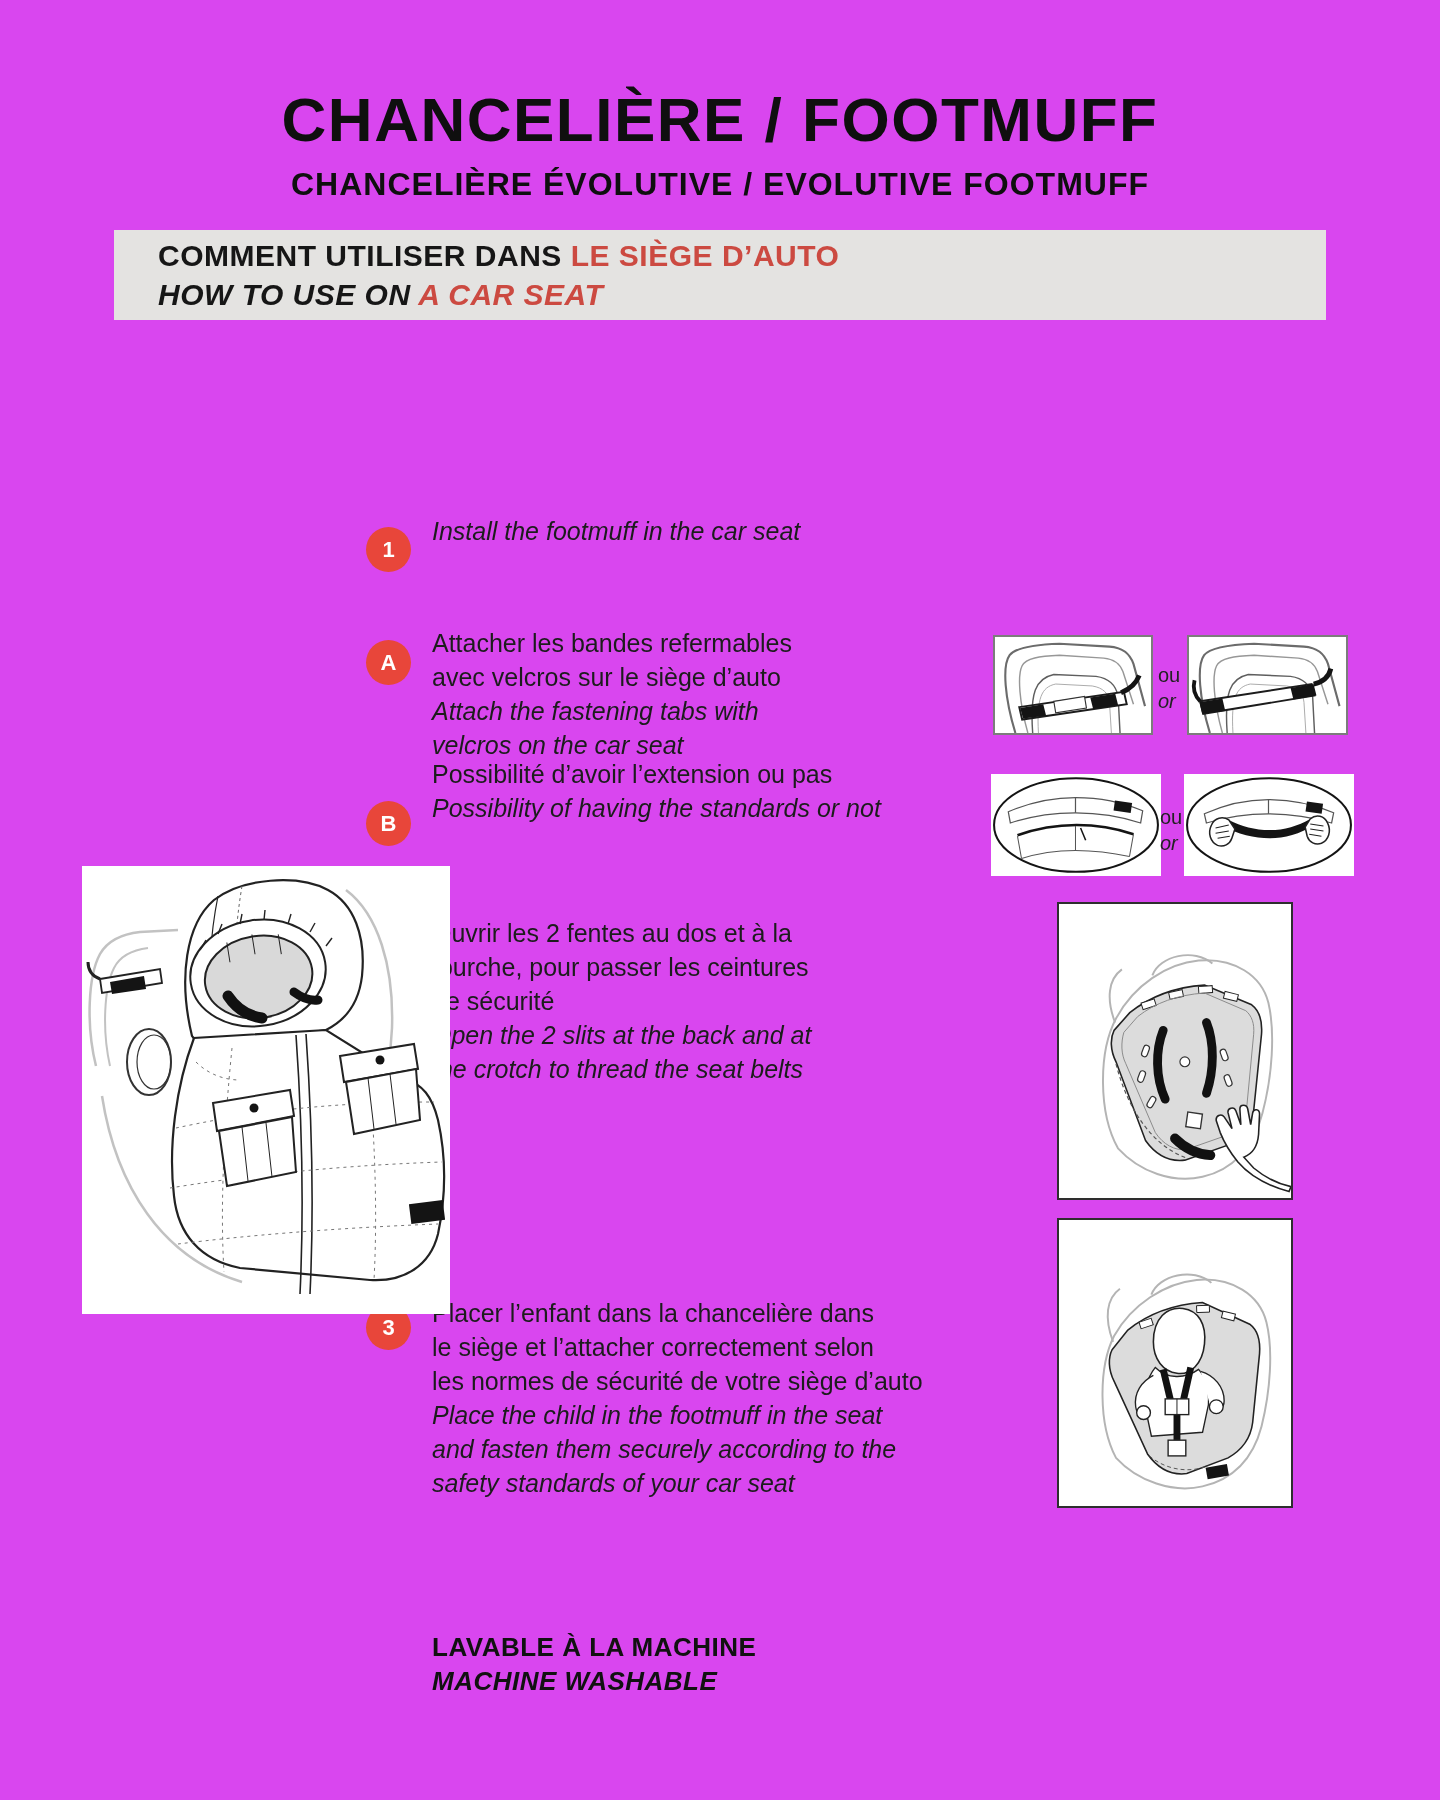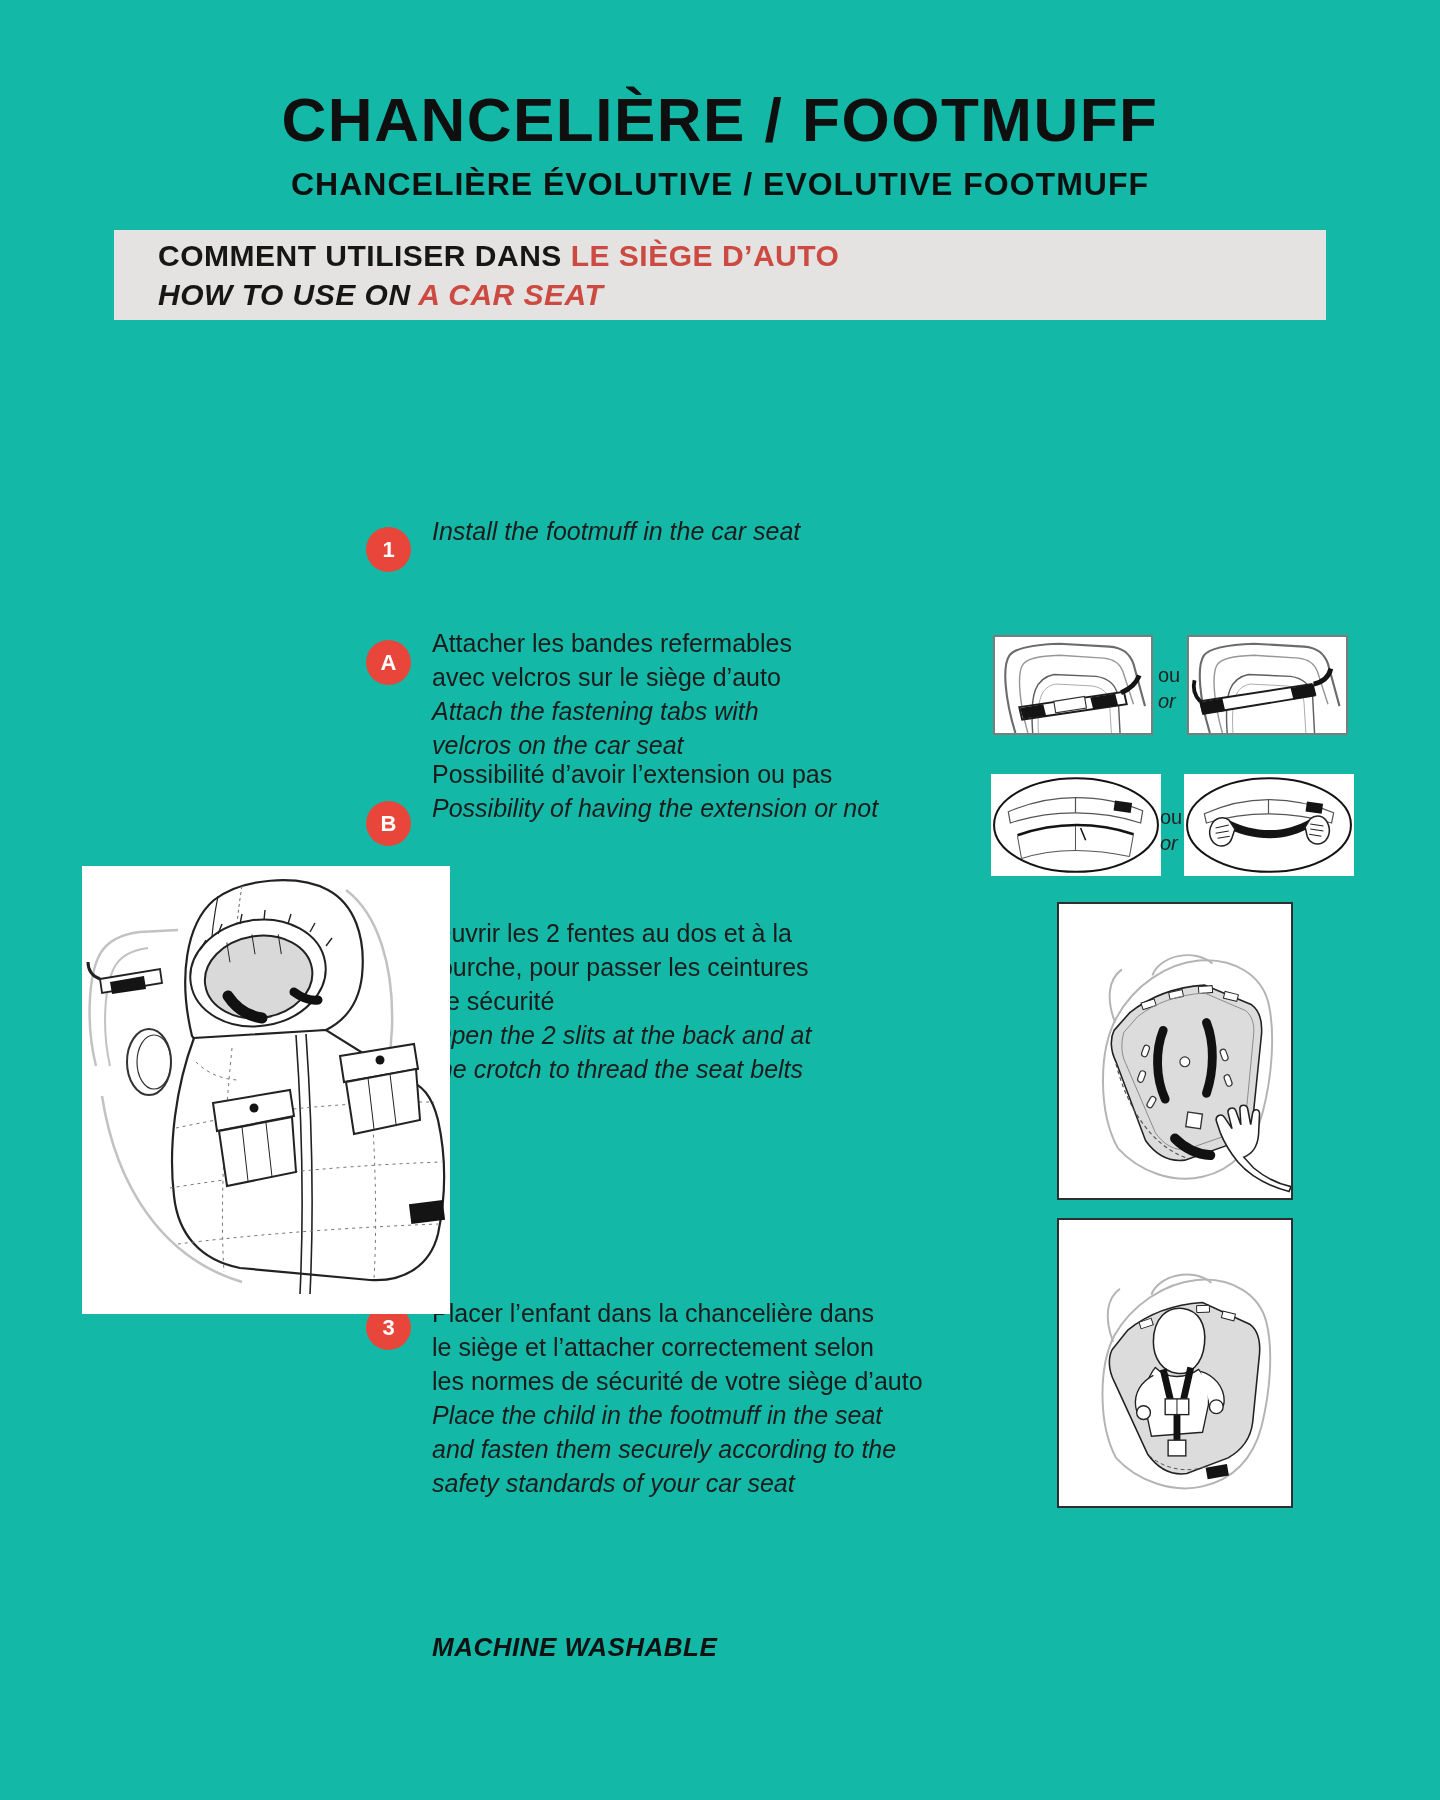--- a/index.html
+++ b/index.html
@@ -1,16 +1,16 @@
 <!DOCTYPE html>
 <html><head>
 <meta charset="utf-8">
 <style>
   html,body{margin:0;padding:0;background:#fff;}
-  .page{position:relative;width:1440px;height:1800px;background:#14b8a6;overflow:hidden;
+  .page{position:relative;width:1440px;height:1800px;background:#d946ef;overflow:hidden;
         font-family:"Liberation Sans", sans-serif;color:#161616;}
 
   .title{position:absolute;top:84px;left:0;width:1440px;text-align:center;
          font-size:62px;font-weight:700;letter-spacing:1.5px;color:#0f0f0f;}
   .subtitle{position:absolute;top:166px;left:0;width:1440px;text-align:center;
             font-size:32px;font-weight:700;letter-spacing:1px;color:#0f0f0f;}
 
   .banner{position:absolute;left:114px;top:230px;width:1212px;height:90px;background:#e4e3e1;}
   .banner .line{position:absolute;left:44px;font-size:30px;font-weight:700;letter-spacing:.5px;white-space:nowrap;}
   .banner .line.fr{top:9px;}
@@ -62,21 +62,21 @@
   <div class="step-text" style="top:626px;">
     <div class="fr">Attacher les bandes refermables
 avec velcros sur le siège d’auto</div>
     <div class="en">Attach the fastening tabs with
 velcros on the car seat</div>
   </div>
 
   <div class="badge" style="left:366px;top:801px;">B</div>
   <div class="step-text" style="top:757px;">
     <div class="fr">Possibilité d’avoir l’extension ou pas</div>
-    <div class="en">Possibility of having the extension or not</div>
+    <div class="en">Possibility of having the standards or not</div>
   </div>
 
   <div class="badge" style="left:366px;top:921px;">2</div>
   <div class="step-text" style="top:916px;">
     <div class="fr">Ouvrir les 2 fentes au dos et à la
 fourche, pour passer les ceintures
 de sécurité</div>
     <div class="en">Open the 2 slits at the back and at
 the crotch to thread the seat belts</div>
   </div>
@@ -262,16 +262,17 @@
       <path d="M160,261 L166,315 M184,257 L190,311" stroke="#222" stroke-width="1"></path>
       <path d="M258,190 L332,178 L336,203 L262,216 Z" fill="#fff" stroke="#222" stroke-width="2"></path>
       <circle cx="298" cy="194" r="4.5" fill="#141414"></circle>
       <path d="M264,216 L334,203 L338,254 L272,268 Z" fill="#fff" stroke="#222" stroke-width="2"></path>
       <path d="M286,212 L292,263 M308,208 L314,258" stroke="#222" stroke-width="1"></path>
       <rect x="328" y="336" width="34" height="20" fill="#141414" transform="rotate(-7 345 346)"></rect>
     </svg>
   </div>
 
   <div class="footer">
+    <div class="fr">LAVABLE À LA MACHINE</div>
     <div class="en">MACHINE WASHABLE</div>
   </div>
 
 </div>
 
 </body></html>

